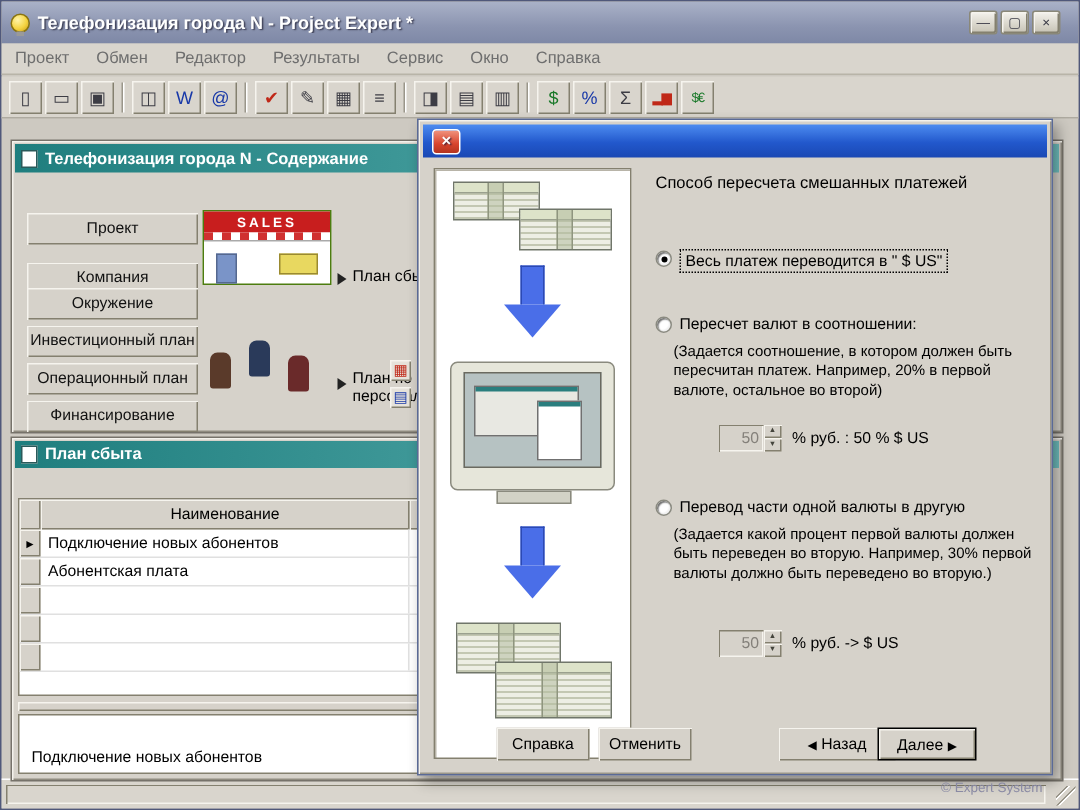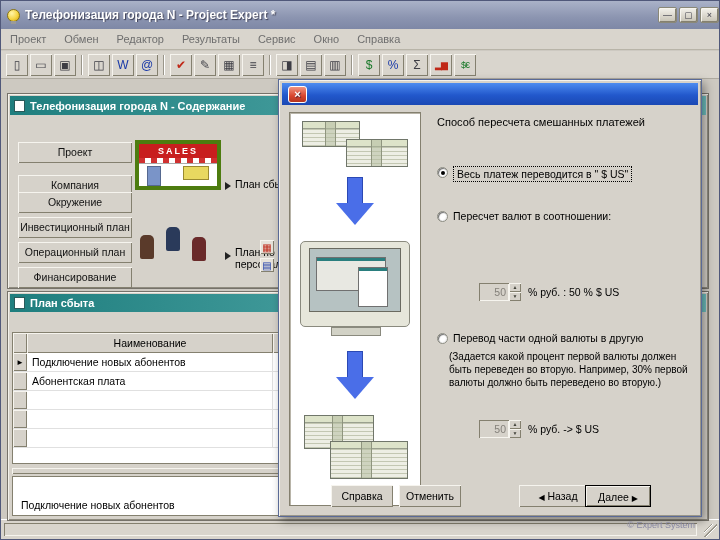--- a/index.html
+++ b/index.html
@@ -5,21 +5,21 @@
   * { margin:0; padding:0; box-sizing:border-box; font-family:"Liberation Sans", sans-serif; }
   html,body { background:#9096a8; }
   .screen { position:relative; width:720px; height:540px; background:#cdc9c1;
             border:1px solid #50587a; overflow:hidden; margin:0 auto; }
   .out { box-shadow: inset 1px 1px 0 #f6f4ee, inset -1px -1px 0 #84806f; }
   .in  { box-shadow: inset 1px 1px 0 #84806f, inset -1px -1px 0 #f6f4ee; }
 
   
   .main-titlebar { position:absolute; left:0; top:0; right:0; height:28px;
     background:linear-gradient(to bottom,#aab2c8 0%,#8b94b0 60%,#7e88a6 100%);
-    display:flex; align-items:center; padding:0 0 0 6px; }
+    display:flex; align-items:center; padding:0 12px 0 6px; }
   .bulb { width:13px; height:13px; border-radius:50%;
     background:radial-gradient(circle at 35% 30%, #fff4a8, #f5d442 55%, #c89a10);
     border:1px solid #8a7410; position:relative; margin-right:5px; flex:0 0 auto; }
   .bulb::after { content:""; position:absolute; left:3px; bottom:-3px; width:5px; height:3px; background:#9a9a9a; }
   .main-title { flex:1; color:#fff; font-size:12px; font-weight:bold;
     text-shadow:1px 1px 1px rgba(40,40,60,.8); white-space:nowrap; overflow:hidden; }
   .winbtn { width:19px; height:16px; margin-left:2px; font-size:9px; line-height:14px; text-align:center;
     color:#3a3a46; background:linear-gradient(to bottom,#f4f2ec,#c6c2b4); border:1px solid #8a8878; border-radius:2px; }
 
   .menubar { position:absolute; left:0; top:28px; right:0; height:21px; background:#d9d5cd;
@@ -38,21 +38,21 @@
     box-shadow: inset 1px 1px 0 #f4f2ec, inset -1px -1px 0 #908c80; }
   .child-titlebar { position:absolute; left:2px; top:2px; right:2px; height:19px;
     background:linear-gradient(to right,#1f7e7e,#6fc0c0); display:flex; align-items:center;
     padding:0 4px; color:#fff; font-size:11px; font-weight:bold; }
   .doc-ico { width:11px; height:12px; background:#fff; border:1px solid #2a5a5a; margin-right:5px; flex:0 0 auto; }
 
   .content-window { left:6px; top:92px; width:702px; height:196px; z-index:1; }
   .side-btn { position:absolute; left:10px; width:114px; height:21px; background:#d6d2ca;
     font-size:10.5px; color:#111; text-align:center; line-height:21px; white-space:nowrap; overflow:hidden; }
 
-  .shop { position:absolute; left:127px; top:46px; width:86px; height:50px; background:#fff; border:4px solid #4d7c0f; }
+  .shop { position:absolute; left:127px; top:46px; width:86px; height:50px; background:#fff; border:1px solid #4d7c0f; }
   .shop-sign { height:14px; background:#c81e1e; color:#fff; font-weight:bold; font-size:9px;
     text-align:center; line-height:14px; letter-spacing:2px; }
   .shop-awning { height:6px; background:repeating-linear-gradient(90deg,#d03030 0 6px,#ffffff 6px 12px); border-bottom:1px solid #aaa; }
   .shop-door { position:absolute; left:8px; bottom:0; width:14px; height:20px; background:#7a94c8; border:1px solid #55688f; }
   .shop-win  { position:absolute; right:8px; bottom:6px; width:26px; height:14px; background:#e8d860; border:1px solid #9a8a30; }
 
   .people { position:absolute; left:127px; top:130px; width:86px; height:56px; }
   .person { position:absolute; width:16px; }
   .person .head { width:9px; height:9px; border-radius:50%; background:#d8b090; margin:0 auto; }
   .person .torso { width:14px; height:24px; border-radius:5px 5px 2px 2px; margin:1px auto 0; }
@@ -331,20 +331,21 @@
 
     <div class="radio-row" style="left:158px; top:86px;">
       <span class="radio checked"></span>
       <span class="radio-label focus-box">Весь платеж переводится в " $ US"</span>
     </div>
 
     <div class="radio-row" style="left:158px; top:130px;">
       <span class="radio"></span>
       <span class="radio-label">Пересчет валют в соотношении:</span>
     </div>
+    <div class="dlg-desc" style="left:170px; top:148px;">(Задается соотношение, в котором должен быть пересчитан платеж. Например, 20% в первой валюте, остальное во второй)</div>
 
     <div class="spin-row" style="left:200px; top:203px;">
       <input class="spin-input" readonly="" value="50" style="">
       <span class="spin-btns">
         <div class="out">▲</div>
         <div class="out">▼</div>
       </span>
       <span class="spin-suffix">% руб. : 50 % $ US</span>
     </div>
 

